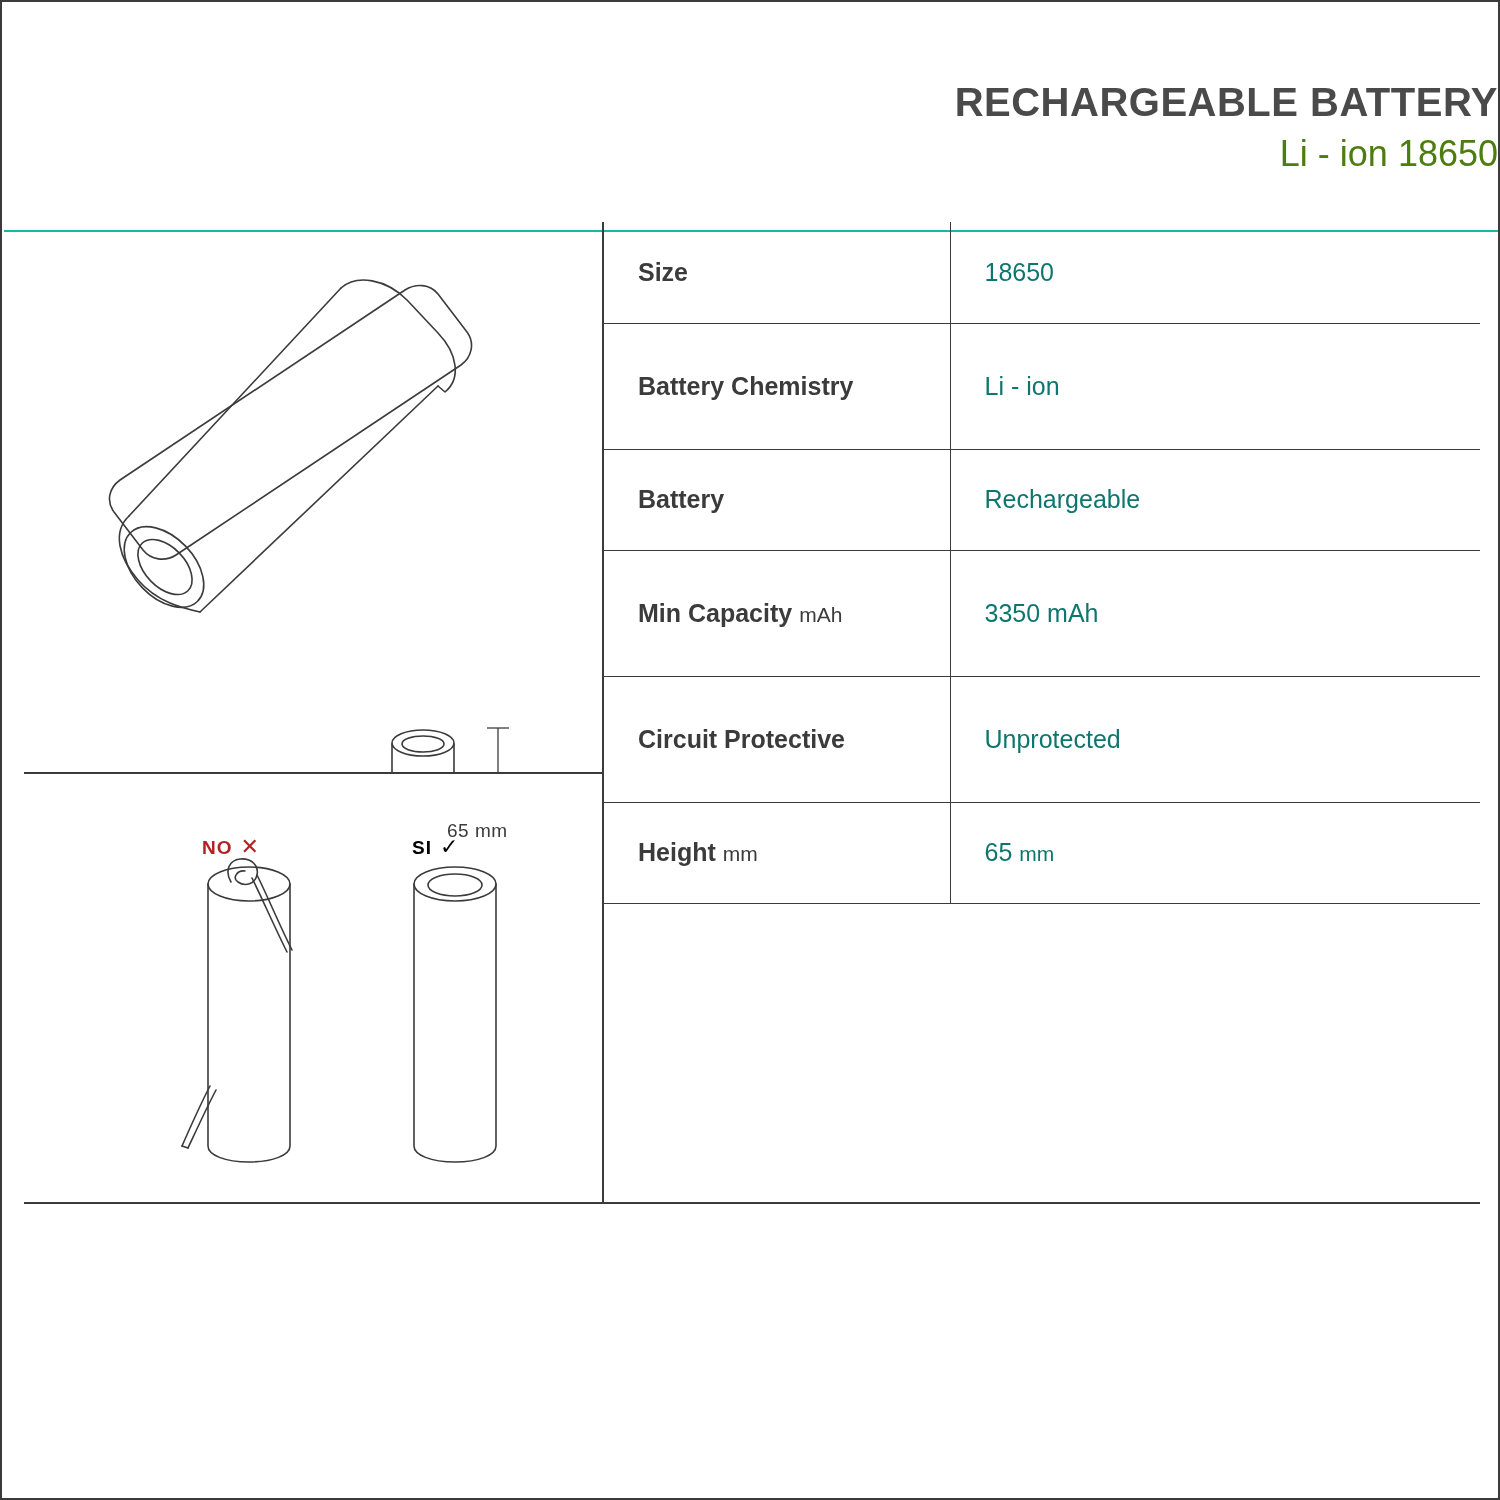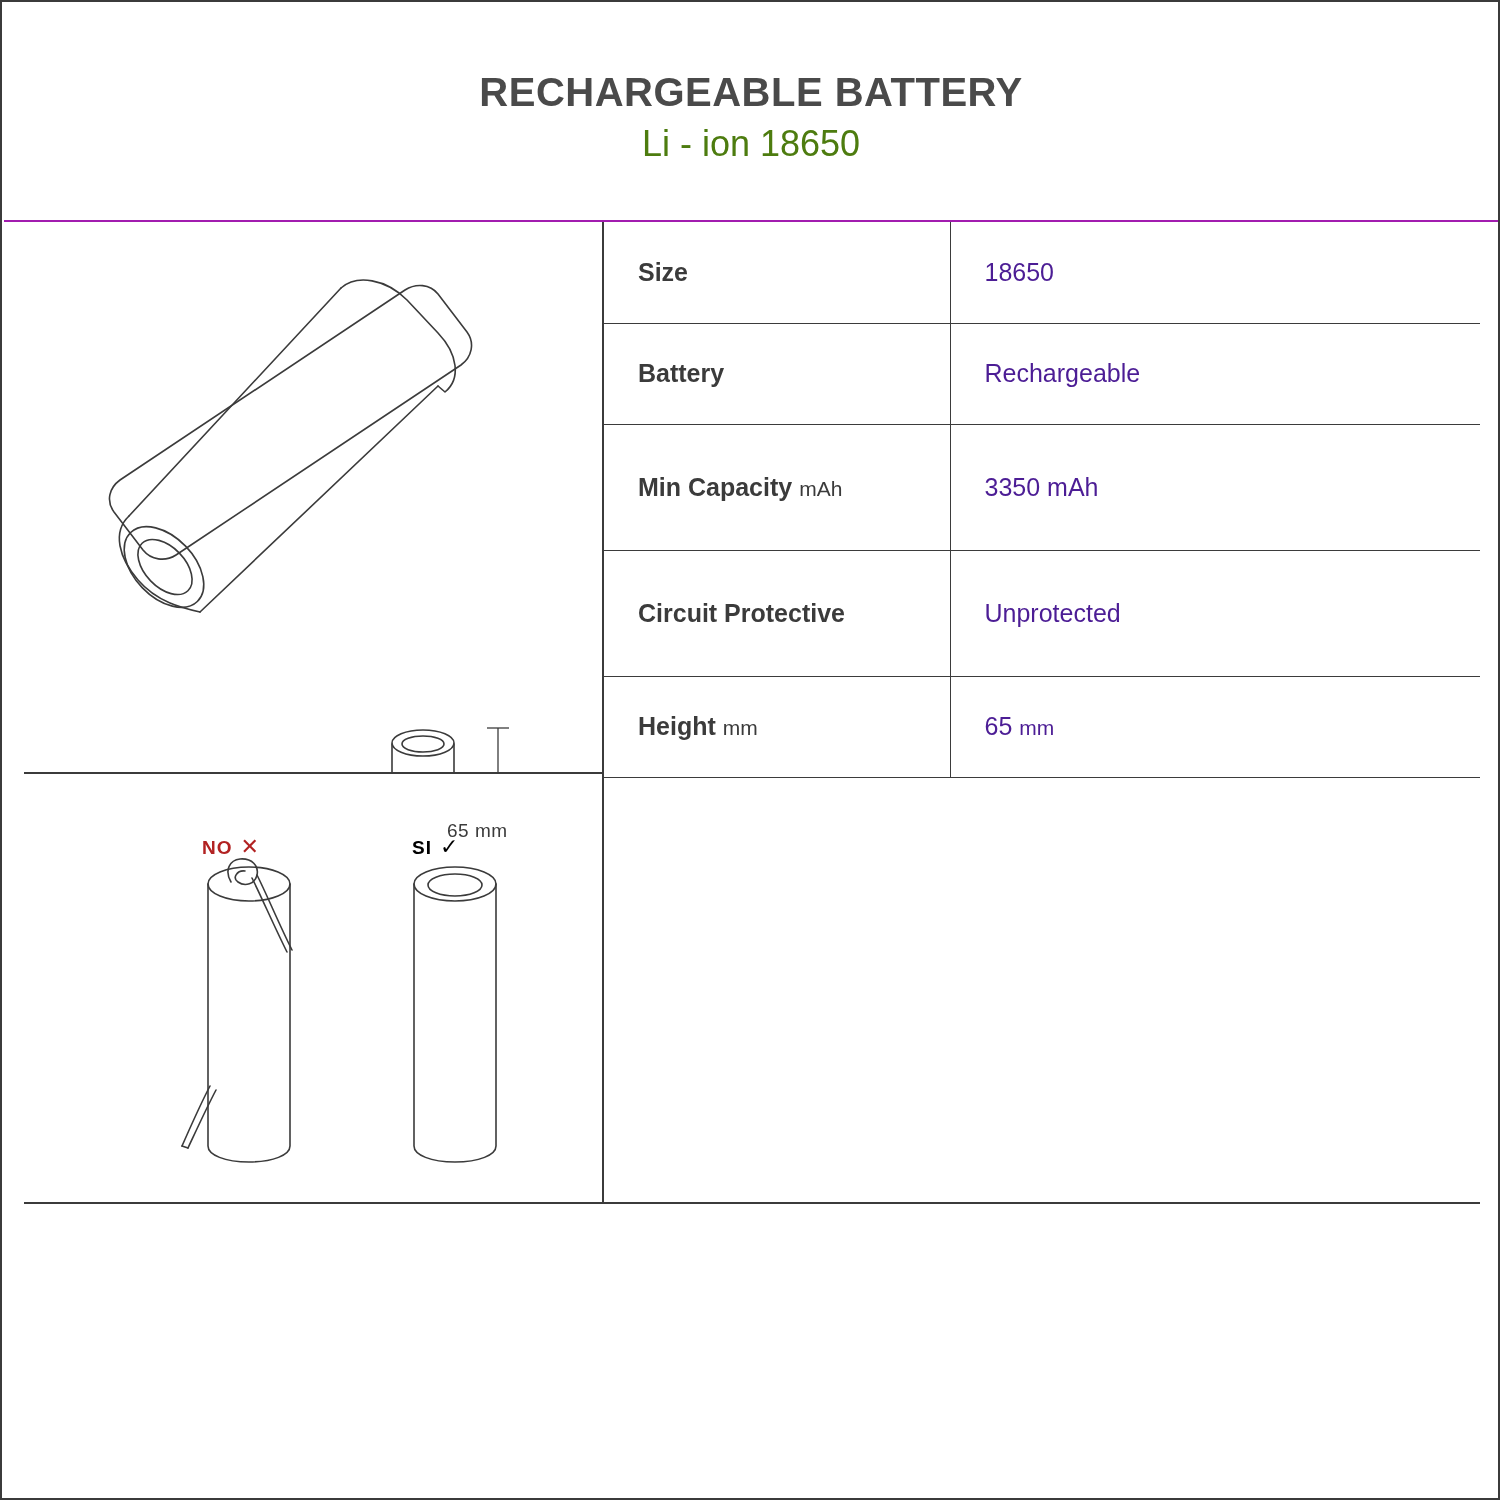--- a/index.html
+++ b/index.html
@@ -20,28 +20,28 @@
     height: 1500px;
     box-sizing: border-box;
     border: 2px solid #3b3b3b;
     background: #fff;
   }
 
   
   .header {
     position: absolute;
     left: 2px;
-    top: 2px;
+    top: 12px;
     width: 1494px;
     height: 218px;
-    border-bottom: 2px solid #a21caf;
+    border-bottom: 2px solid #14b8a6;
     box-sizing: border-box;
     display: flex;
     flex-direction: column;
-    align-items: center;
+    align-items: flex-end;
     justify-content: center;
     padding-top: 10px;
   }
   .title {
     font-size: 40px;
     font-weight: bold;
     letter-spacing: 0.5px;
     color: #4a4a4a;
     margin: 0 0 8px 0;
     text-align: center;
@@ -124,21 +124,21 @@
     border-right: 1.5px solid #3b3b3b;
     line-height: 1.32;
   }
   .spec-table .k .unit {
     font-weight: normal;
     font-size: 21px;
   }
   .spec-table .v {
     font-size: 25px;
     font-weight: 400;
-    color: #4c1d95;
+    color: #0f766e;
   }
   .spec-table .v .unit {
     font-size: 21px;
   }
   .tall td { height: 126px; }
 
   
   .bottom-rule {
     position: absolute;
     left: 22px;
@@ -283,20 +283,24 @@
       <span>SI</span><span class="mark">✓</span>
     </div>
   </div>
 
   <table class="spec-table">
     <tbody>
       <tr>
         <td class="k"><span>Size</span></td>
         <td class="v"><span>18650</span></td>
       </tr>
+      <tr class="tall">
+        <td class="k"><span>Battery Chemistry</span></td>
+        <td class="v"><span>Li - ion</span></td>
+      </tr>
       <tr>
         <td class="k"><span>Battery</span></td>
         <td class="v"><span>Rechargeable</span></td>
       </tr>
       <tr class="tall">
         <td class="k"><span>Min Capacity</span> <span class="unit">mAh</span></td>
         <td class="v"><span>3350 mAh</span></td>
       </tr>
       <tr class="tall">
         <td class="k"><span>Circuit Protective</span></td>

